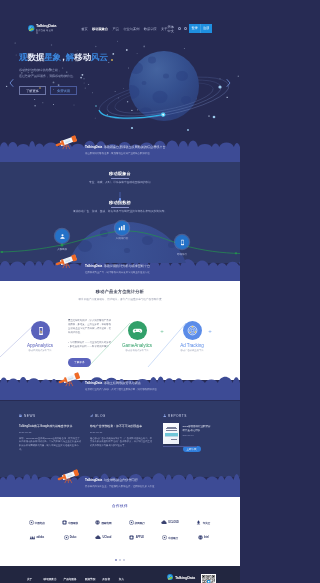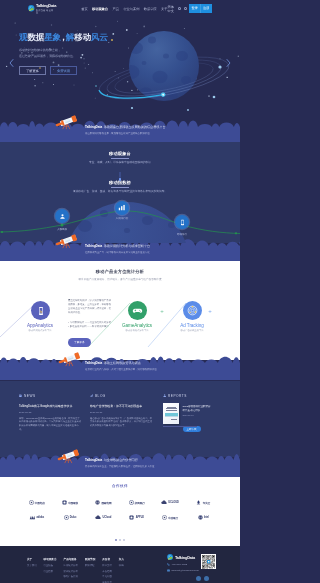--- a/index.html
+++ b/index.html
@@ -1,21 +1,21 @@
 <!DOCTYPE html>
 <html><head>
 <meta charset="utf-8">
 <style>
   * { box-sizing: border-box; margin:0; padding:0; }
   html,body { width:240px; height:583px; overflow:hidden; }
   body { font-family:"Liberation Sans", sans-serif; background:#272b54; -webkit-font-smoothing:antialiased; }
   .page { position:relative; width:240px; height:583px; overflow:hidden; }
 
   
-  .hero { position:relative; height:124px; background:#262a52; overflow:hidden; }
+  .hero { position:relative; height:124px; background:#262a52; overflow:hidden;margin-top:20px; }
   .stars { position:absolute; inset:0; }
   .nav { position:relative; height:17px; display:flex; align-items:center; padding:0 28px 0 28px; z-index:20; }
   .logo { display:flex; align-items:center; gap:1.6px; }
   .logo-mark { width:6.5px; height:6.5px; flex:0 0 auto; display:block; }
   .logo-mark svg { display:block; }
   .logo-txt { display:flex; flex-direction:column; line-height:1; }
   .logo-name { font-size:3.9px; font-weight:bold; color:#fff; letter-spacing:-0.15px; }
   .logo-sub { font-size:2.3px; color:#b6bcd8; letter-spacing:0.2px; margin-top:0.8px; transform:scale(0.95); transform-origin:left top;}
   .nav-links { display:flex; gap:4.5px; margin-left:25px; flex:0 0 auto;}
   .nav-links a { font-size:3.2px; color:#b9bfdb; text-decoration:none; white-space:nowrap; }

